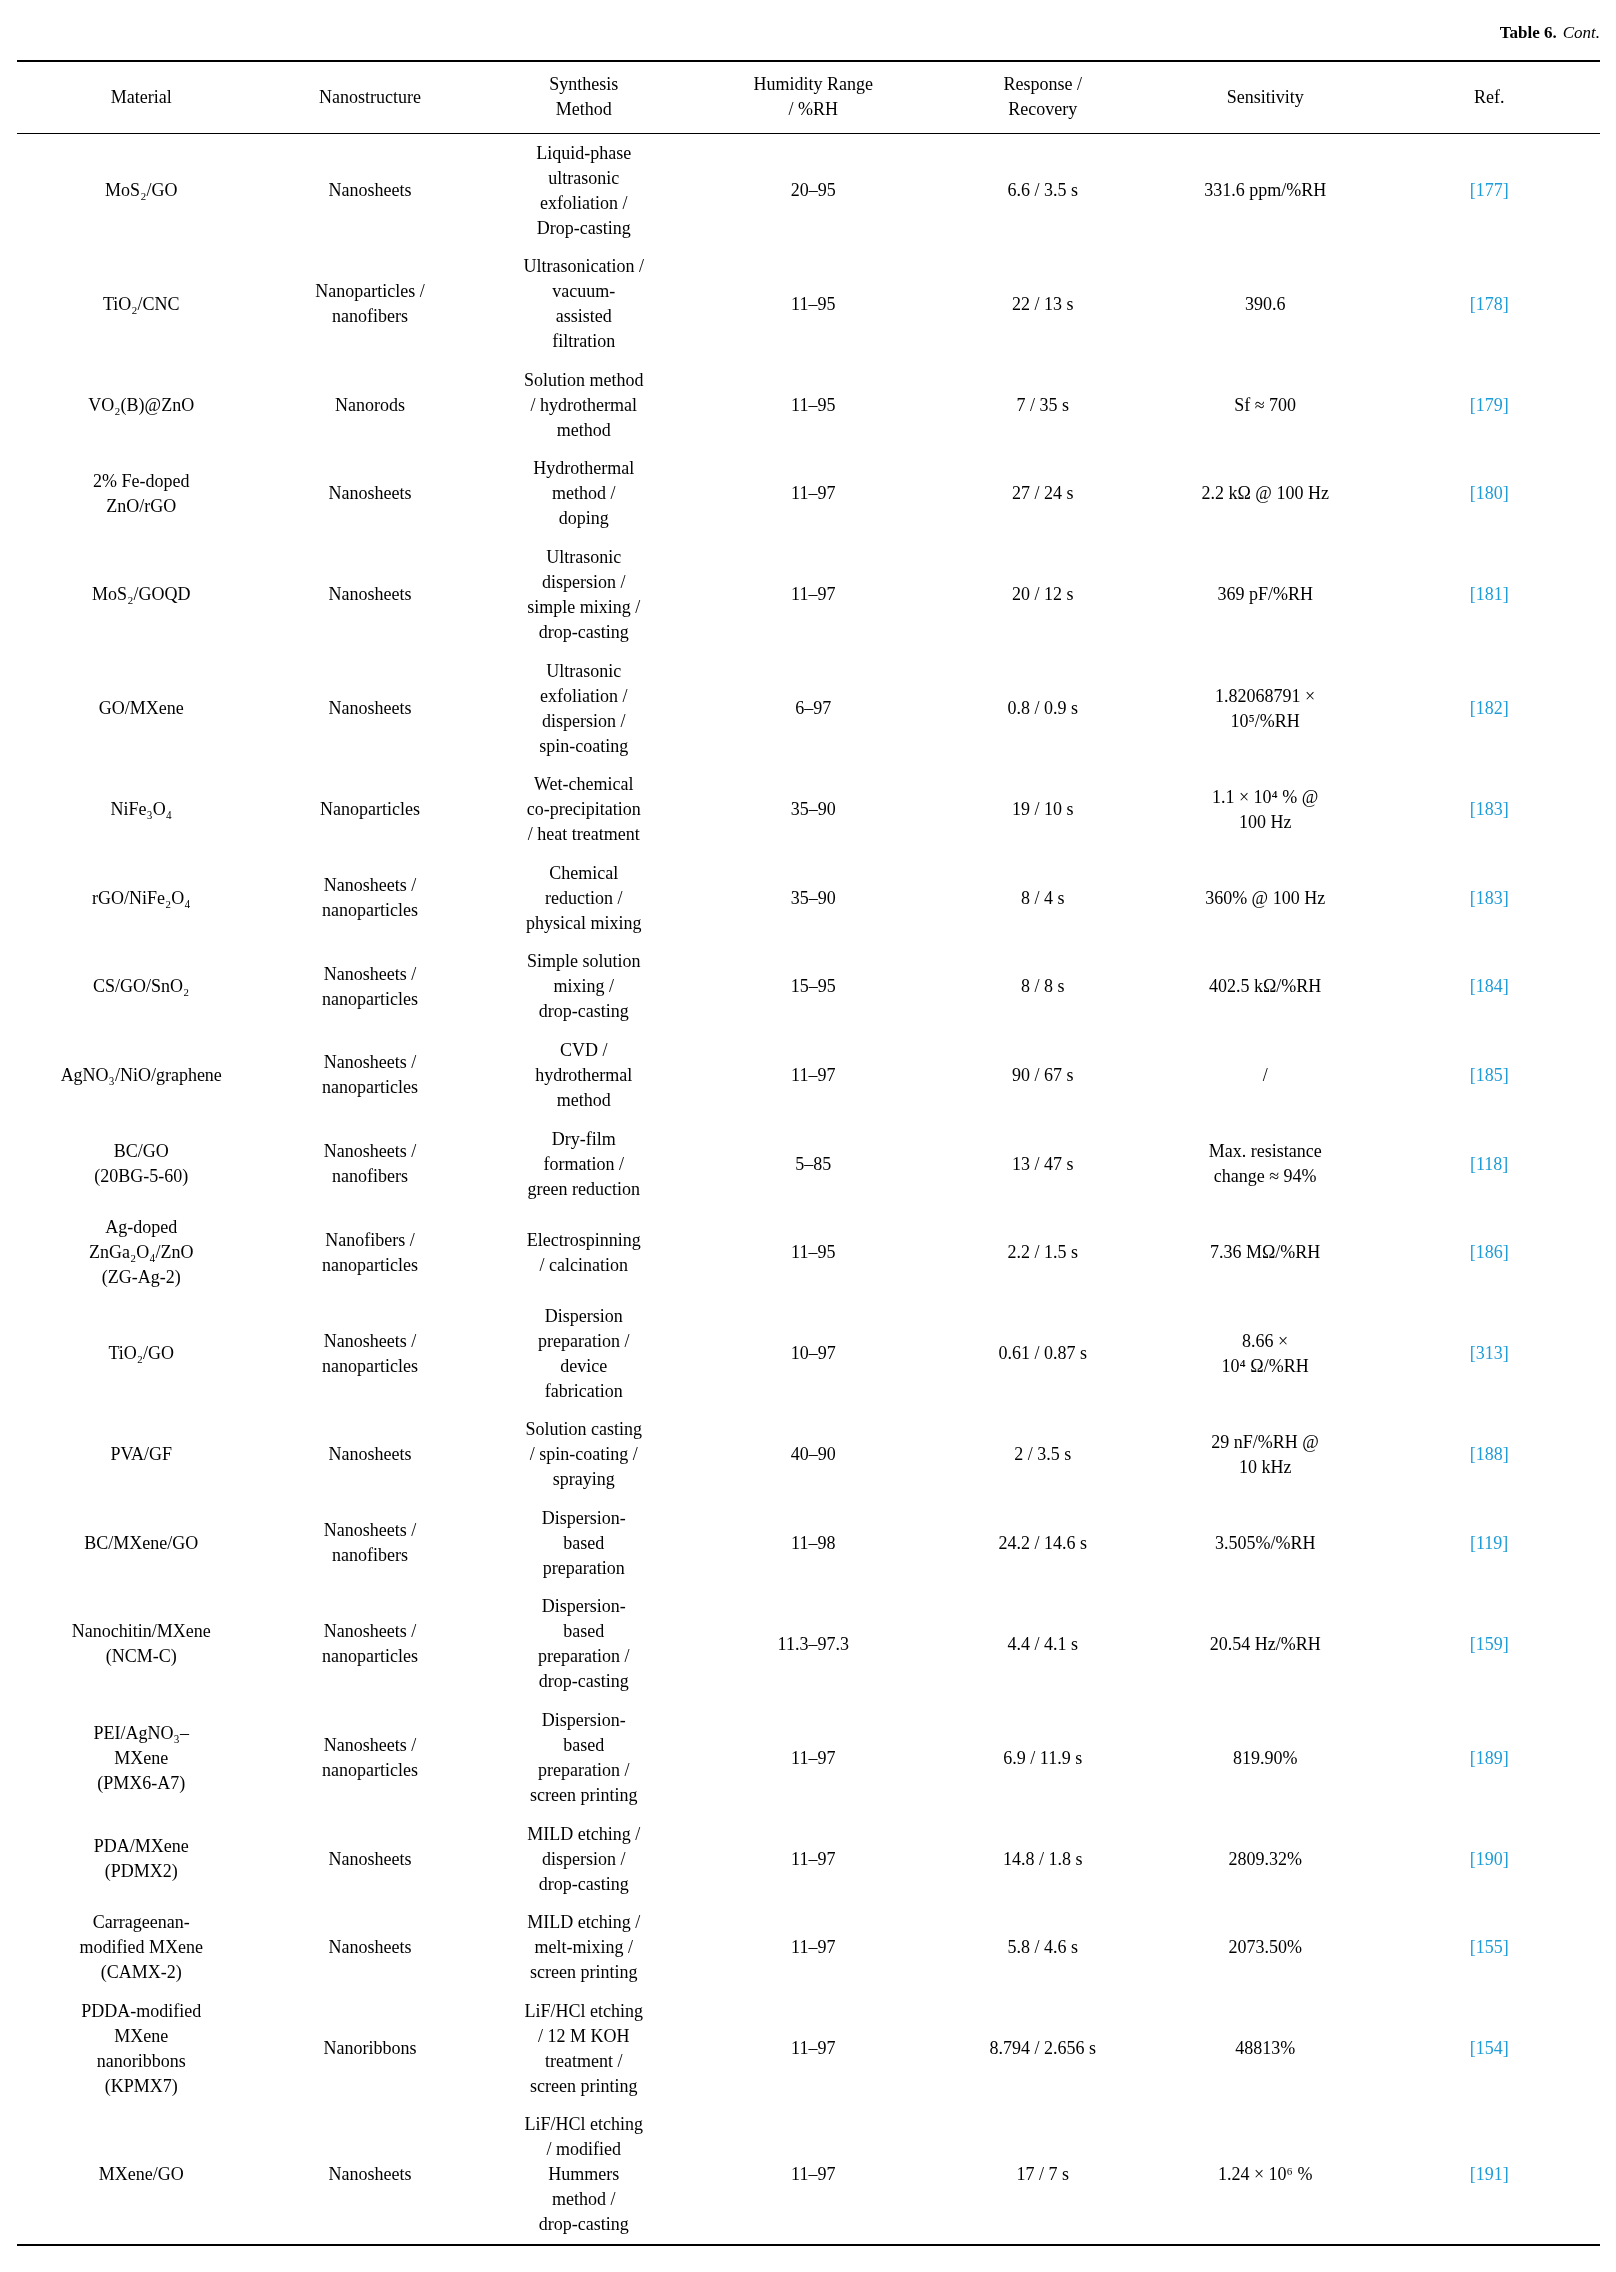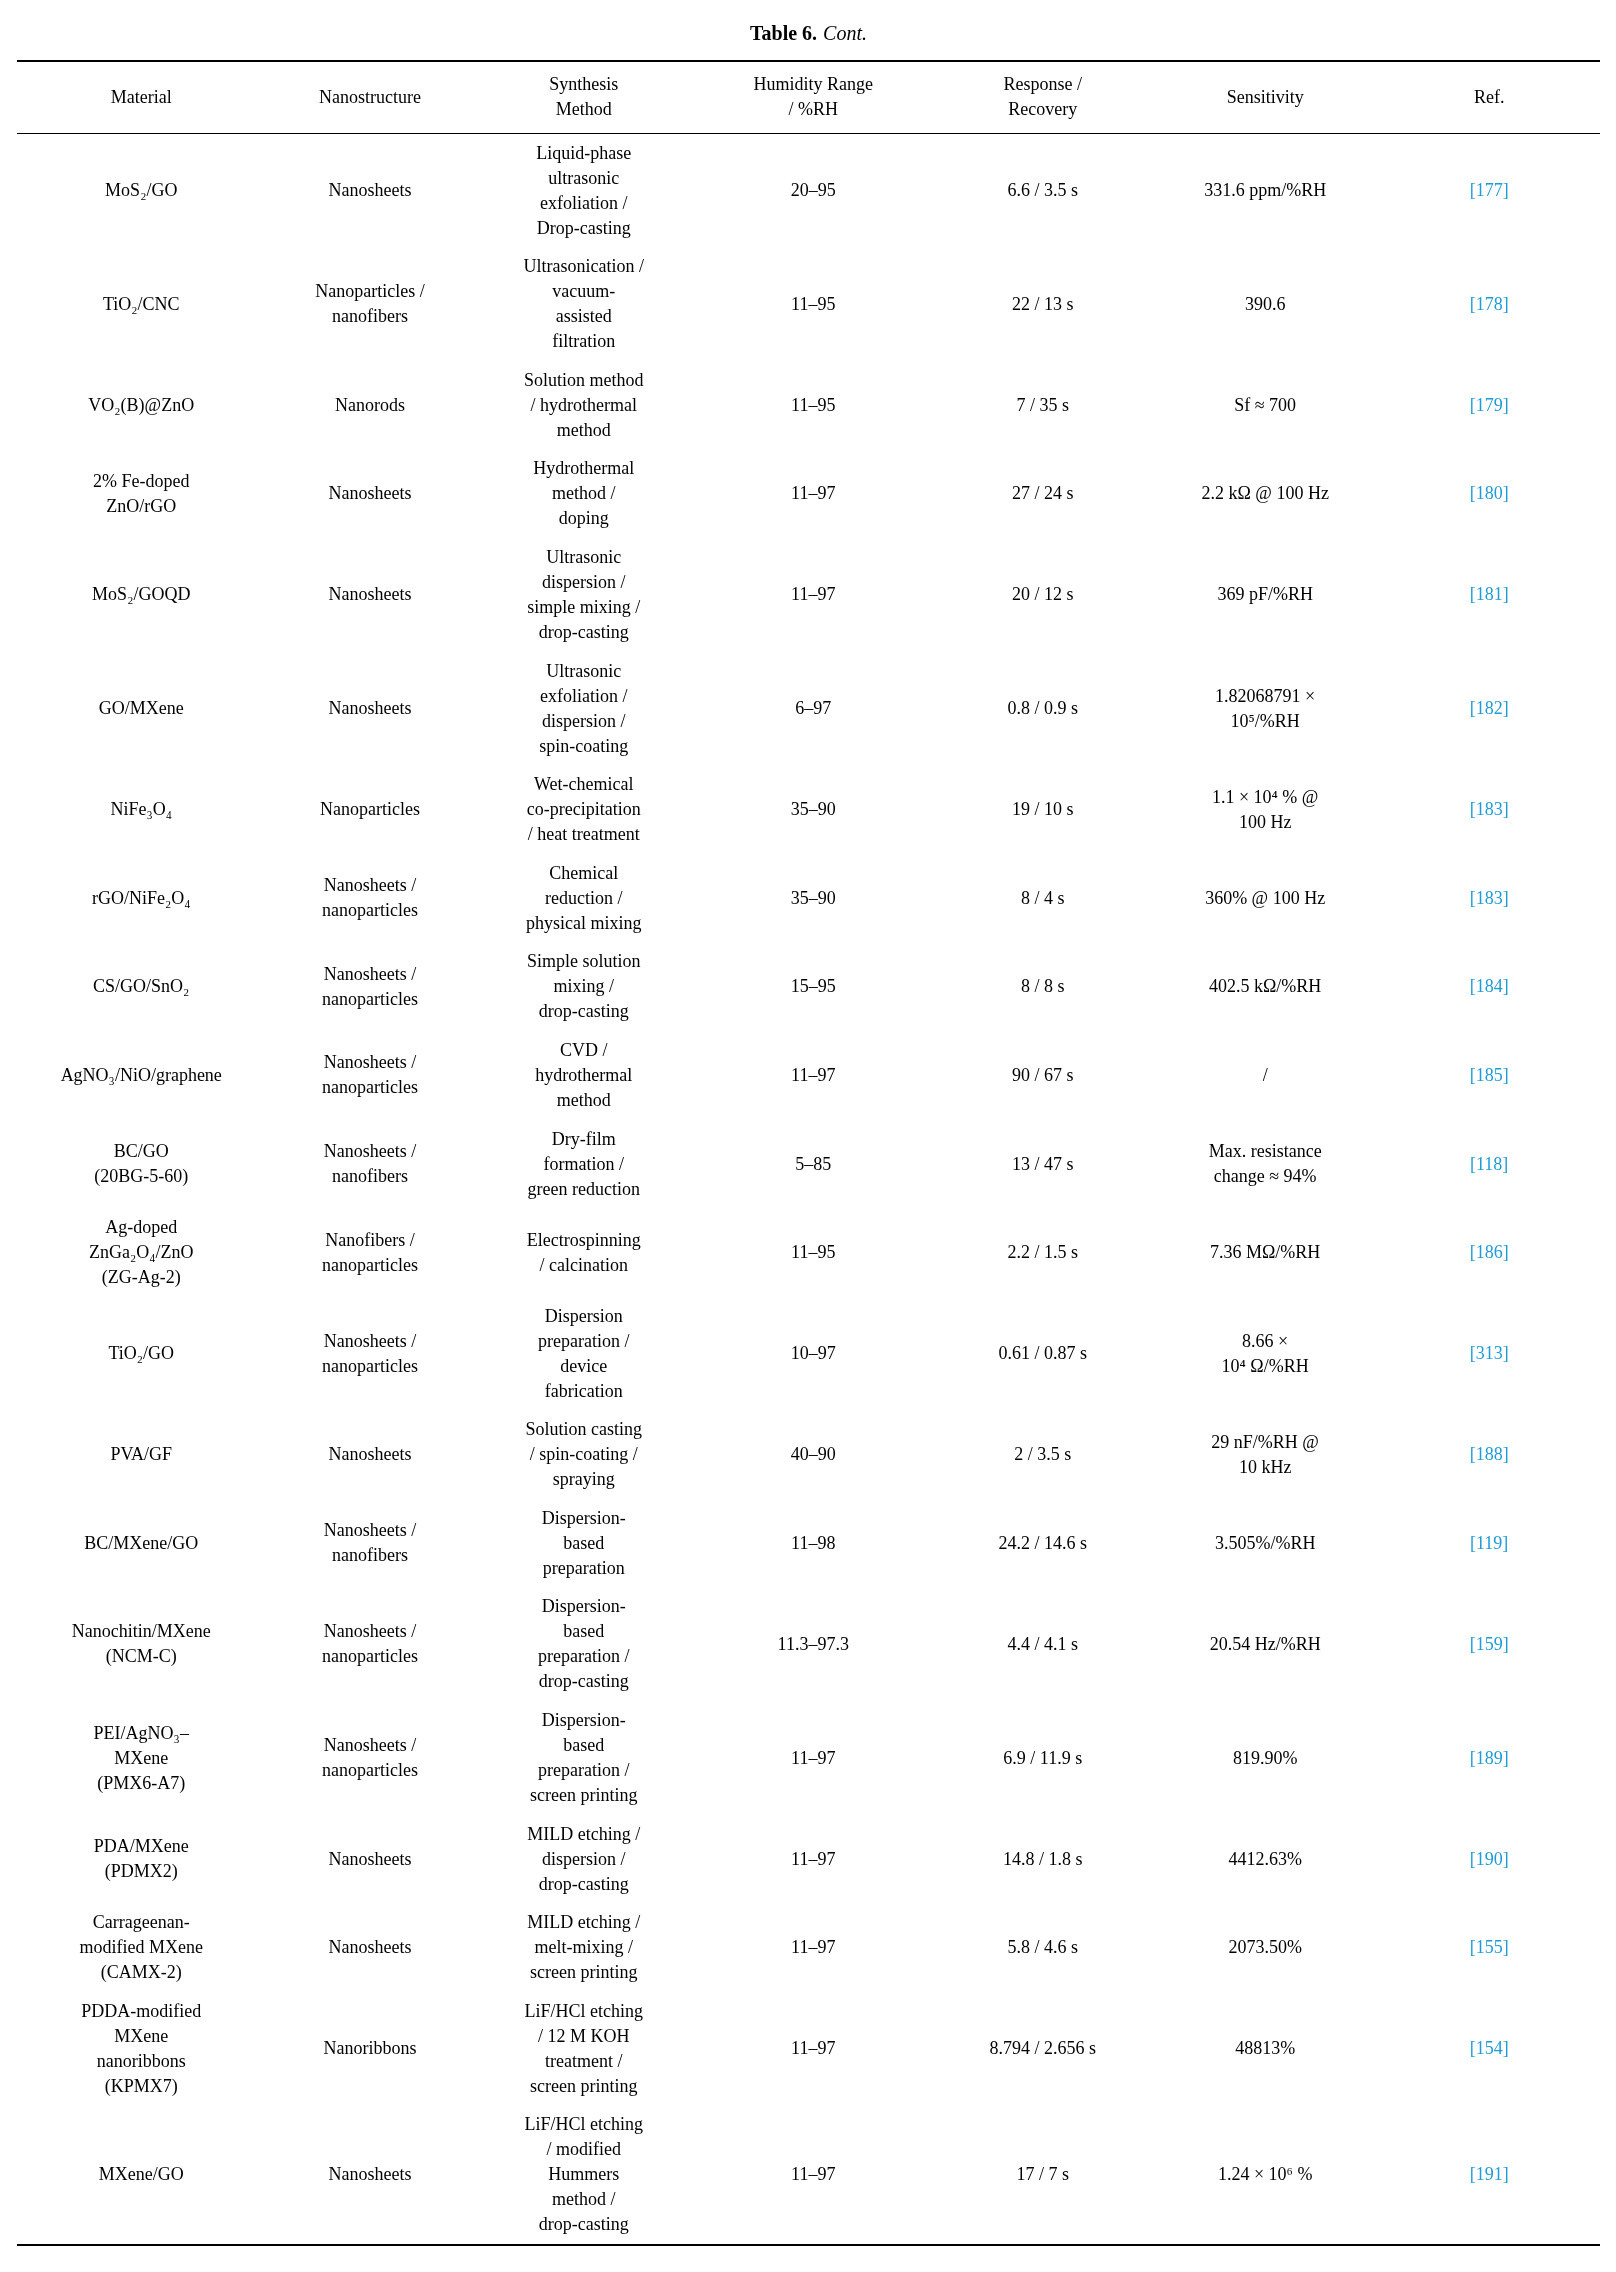--- a/index.html
+++ b/index.html
@@ -7,22 +7,22 @@
   body {
     width: 1617px;
     min-height: 2273px;
     background: #ffffff;
     color: #000000;
     font-family: "Liberation Serif", "DejaVu Serif", serif;
   }
   .page { padding: 13.7px 17px 22px 17px; }
 
   .table-title {
-    text-align: center;
-    font-size: 20px;
+    text-align: right;
+    font-size: 17px;
     line-height: 26px;
     margin: 6.8px 0 13.7px 0;
   }
   .table-title .bold { font-weight: 700; margin-right: 6px; }
   .table-title .cont { font-style: italic; }
 
   table.results {
     width: 100%;
     border-collapse: collapse;
     table-layout: fixed;
@@ -299,21 +299,21 @@
         </tr>
         <tr>
           <td>PDA/MXene
 (PDMX2)</td>
           <td>Nanosheets</td>
           <td>MILD etching /
 dispersion /
 drop-casting</td>
           <td>11–97</td>
           <td>14.8 / 1.8 s</td>
-          <td>4412.63%</td>
+          <td>2809.32%</td>
           <td><span class="ref">[190]</span></td>
         </tr>
         <tr>
           <td>Carrageenan-
 modified MXene
 (CAMX-2)</td>
           <td>Nanosheets</td>
           <td>MILD etching /
 melt-mixing /
 screen printing</td>

